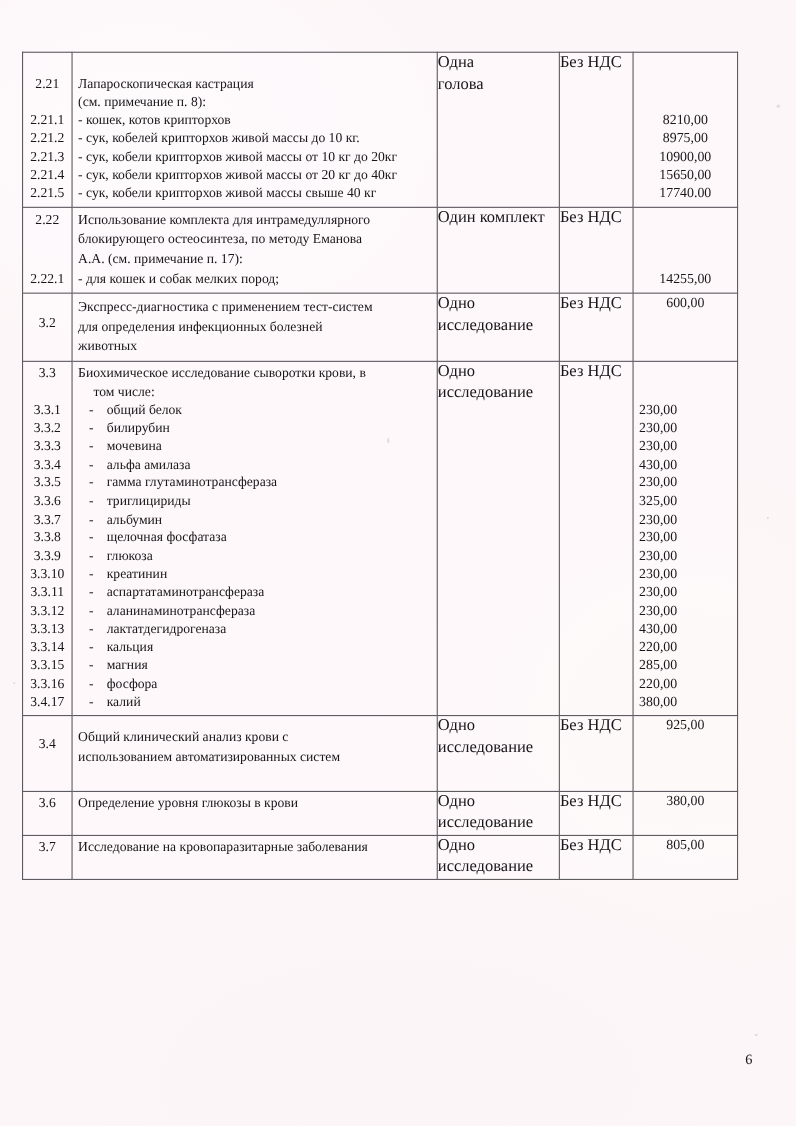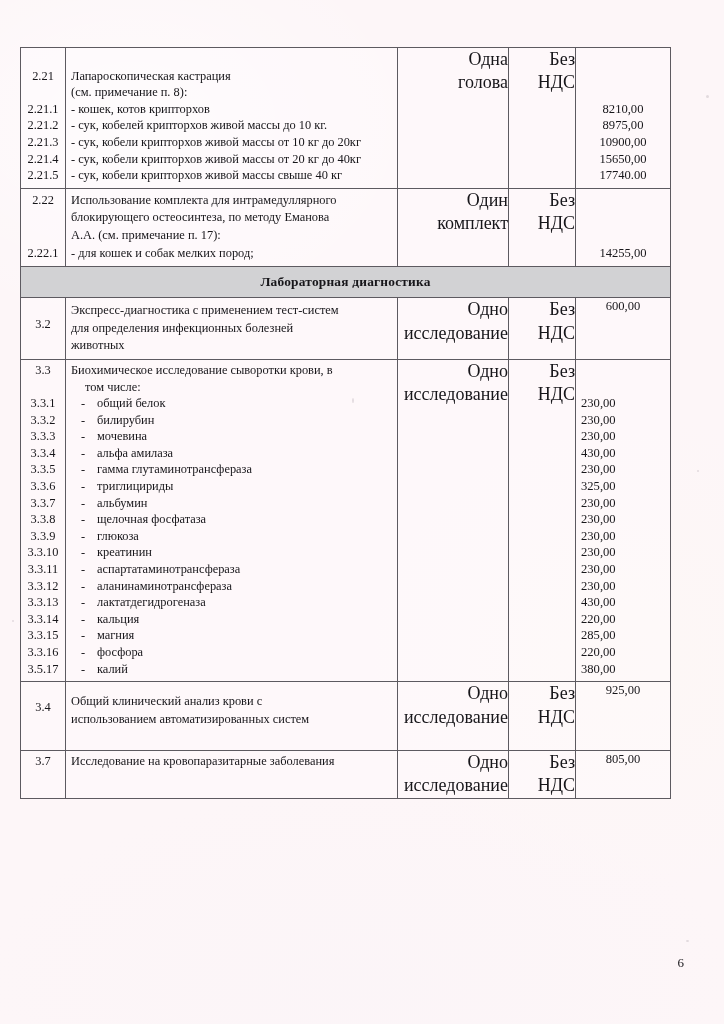--- a/index.html
+++ b/index.html
@@ -58,23 +58,23 @@
   col.c-price { width: 95px; }
 
   .cell { padding: 3px 5px 4px 5px; font-family: Liberation Serif, serif; }
   td.v-mid { vertical-align: middle; }
 
   .code-col {
     text-align: center;
     font-size: 12.4px;
   }
   .unit-cell, .vat-cell {
-    text-align: right;
+    text-align: left;
     vertical-align: middle;
-    font-size: 18px;
+    font-size: 15px;
     line-height: 1.3;
   }
   .price-cell {
     text-align: center;
     vertical-align: middle;
     font-size: 12.6px;
     line-height: 1.3;
   }
 
   
@@ -214,25 +214,20 @@
         <td class="price-cell">
           <div class="cell lines wide stack" style="text-align:center;">
             <div class="blank">&nbsp;</div>
             <div class="blank">&nbsp;</div>
             <div class="blank">&nbsp;</div>
             <div>14255,00</div>
           </div>
         </td>
       </tr>
 
-      <tr class="section-row">
-        <td colspan="5">
-          <span>Лабораторная диагностика</span>
-        </td>
-      </tr>
 
 
       <tr>
         <td class="v-mid">
           <div class="cell code-col" style="padding-top:19px;">
             <span>3.2</span>
           </div>
         </td>
         <td>
           <div class="cell lines wide" style="padding-top:4px;">
@@ -267,21 +262,21 @@
             <div>3.3.7</div>
             <div>3.3.8</div>
             <div>3.3.9</div>
             <div>3.3.10</div>
             <div>3.3.11</div>
             <div>3.3.12</div>
             <div>3.3.13</div>
             <div>3.3.14</div>
             <div>3.3.15</div>
             <div>3.3.16</div>
-            <div>3.5.17</div>
+            <div>3.4.17</div>
           </div>
         </td>
         <td>
           <div class="cell lines" style="padding-top:2px;">
             <div>Биохимическое исследование сыворотки крови, в</div>
             <div class="indent-1">том числе:</div>
             <div class="dash-item">
                 <span class="dash">-</span>
                 <span class="txt">общий белок</span>
               </div>
@@ -402,20 +397,42 @@
         </td>
         <td class="vat-cell">
           <div>Без НДС</div>
         </td>
         <td class="price-cell">
           <div>925,00</div>
         </td>
       </tr>
 
 
+      <tr>
+        <td class="v-mid">
+          <div class="cell code-col">
+            <span>3.6</span>
+          </div>
+        </td>
+        <td class="v-mid">
+          <div class="cell">
+            <span>Определение уровня глюкозы в крови</span>
+          </div>
+        </td>
+        <td class="unit-cell">
+          <div>Одно</div>
+          <div>исследование</div>
+        </td>
+        <td class="vat-cell">
+          <div>Без НДС</div>
+        </td>
+        <td class="price-cell">
+          <div>380,00</div>
+        </td>
+      </tr>
 
       <tr>
         <td class="v-mid">
           <div class="cell code-col">
             <span>3.7</span>
           </div>
         </td>
         <td class="v-mid">
           <div class="cell">
             <span>Исследование на кровопаразитарные  заболевания</span>

